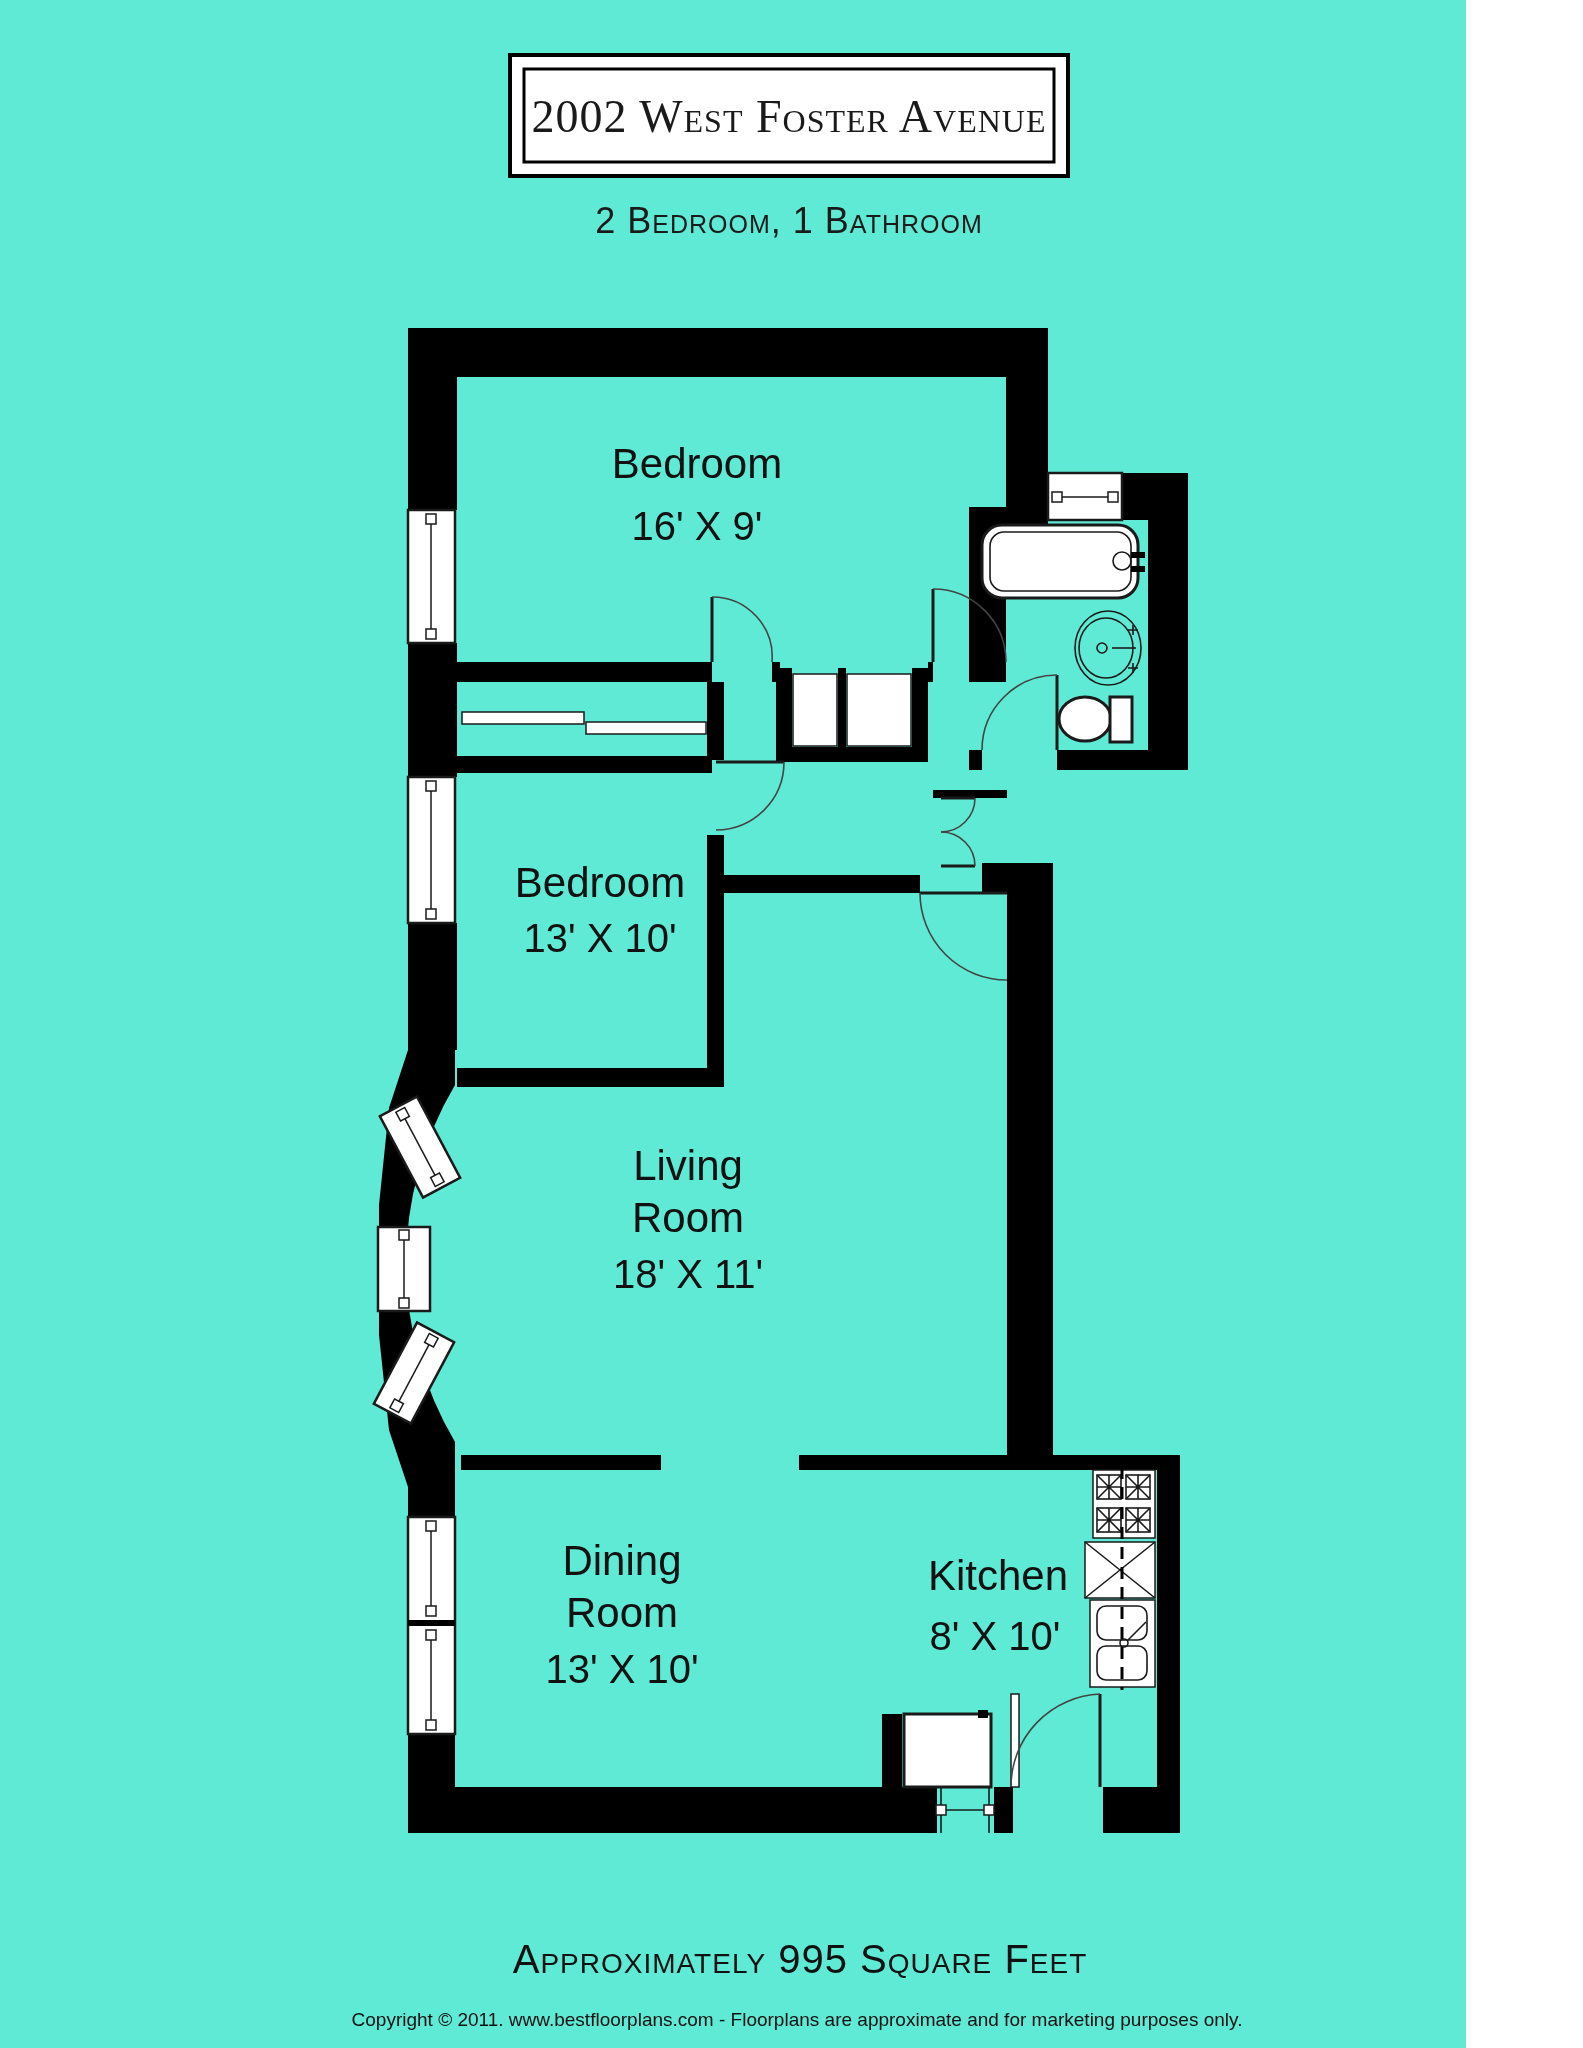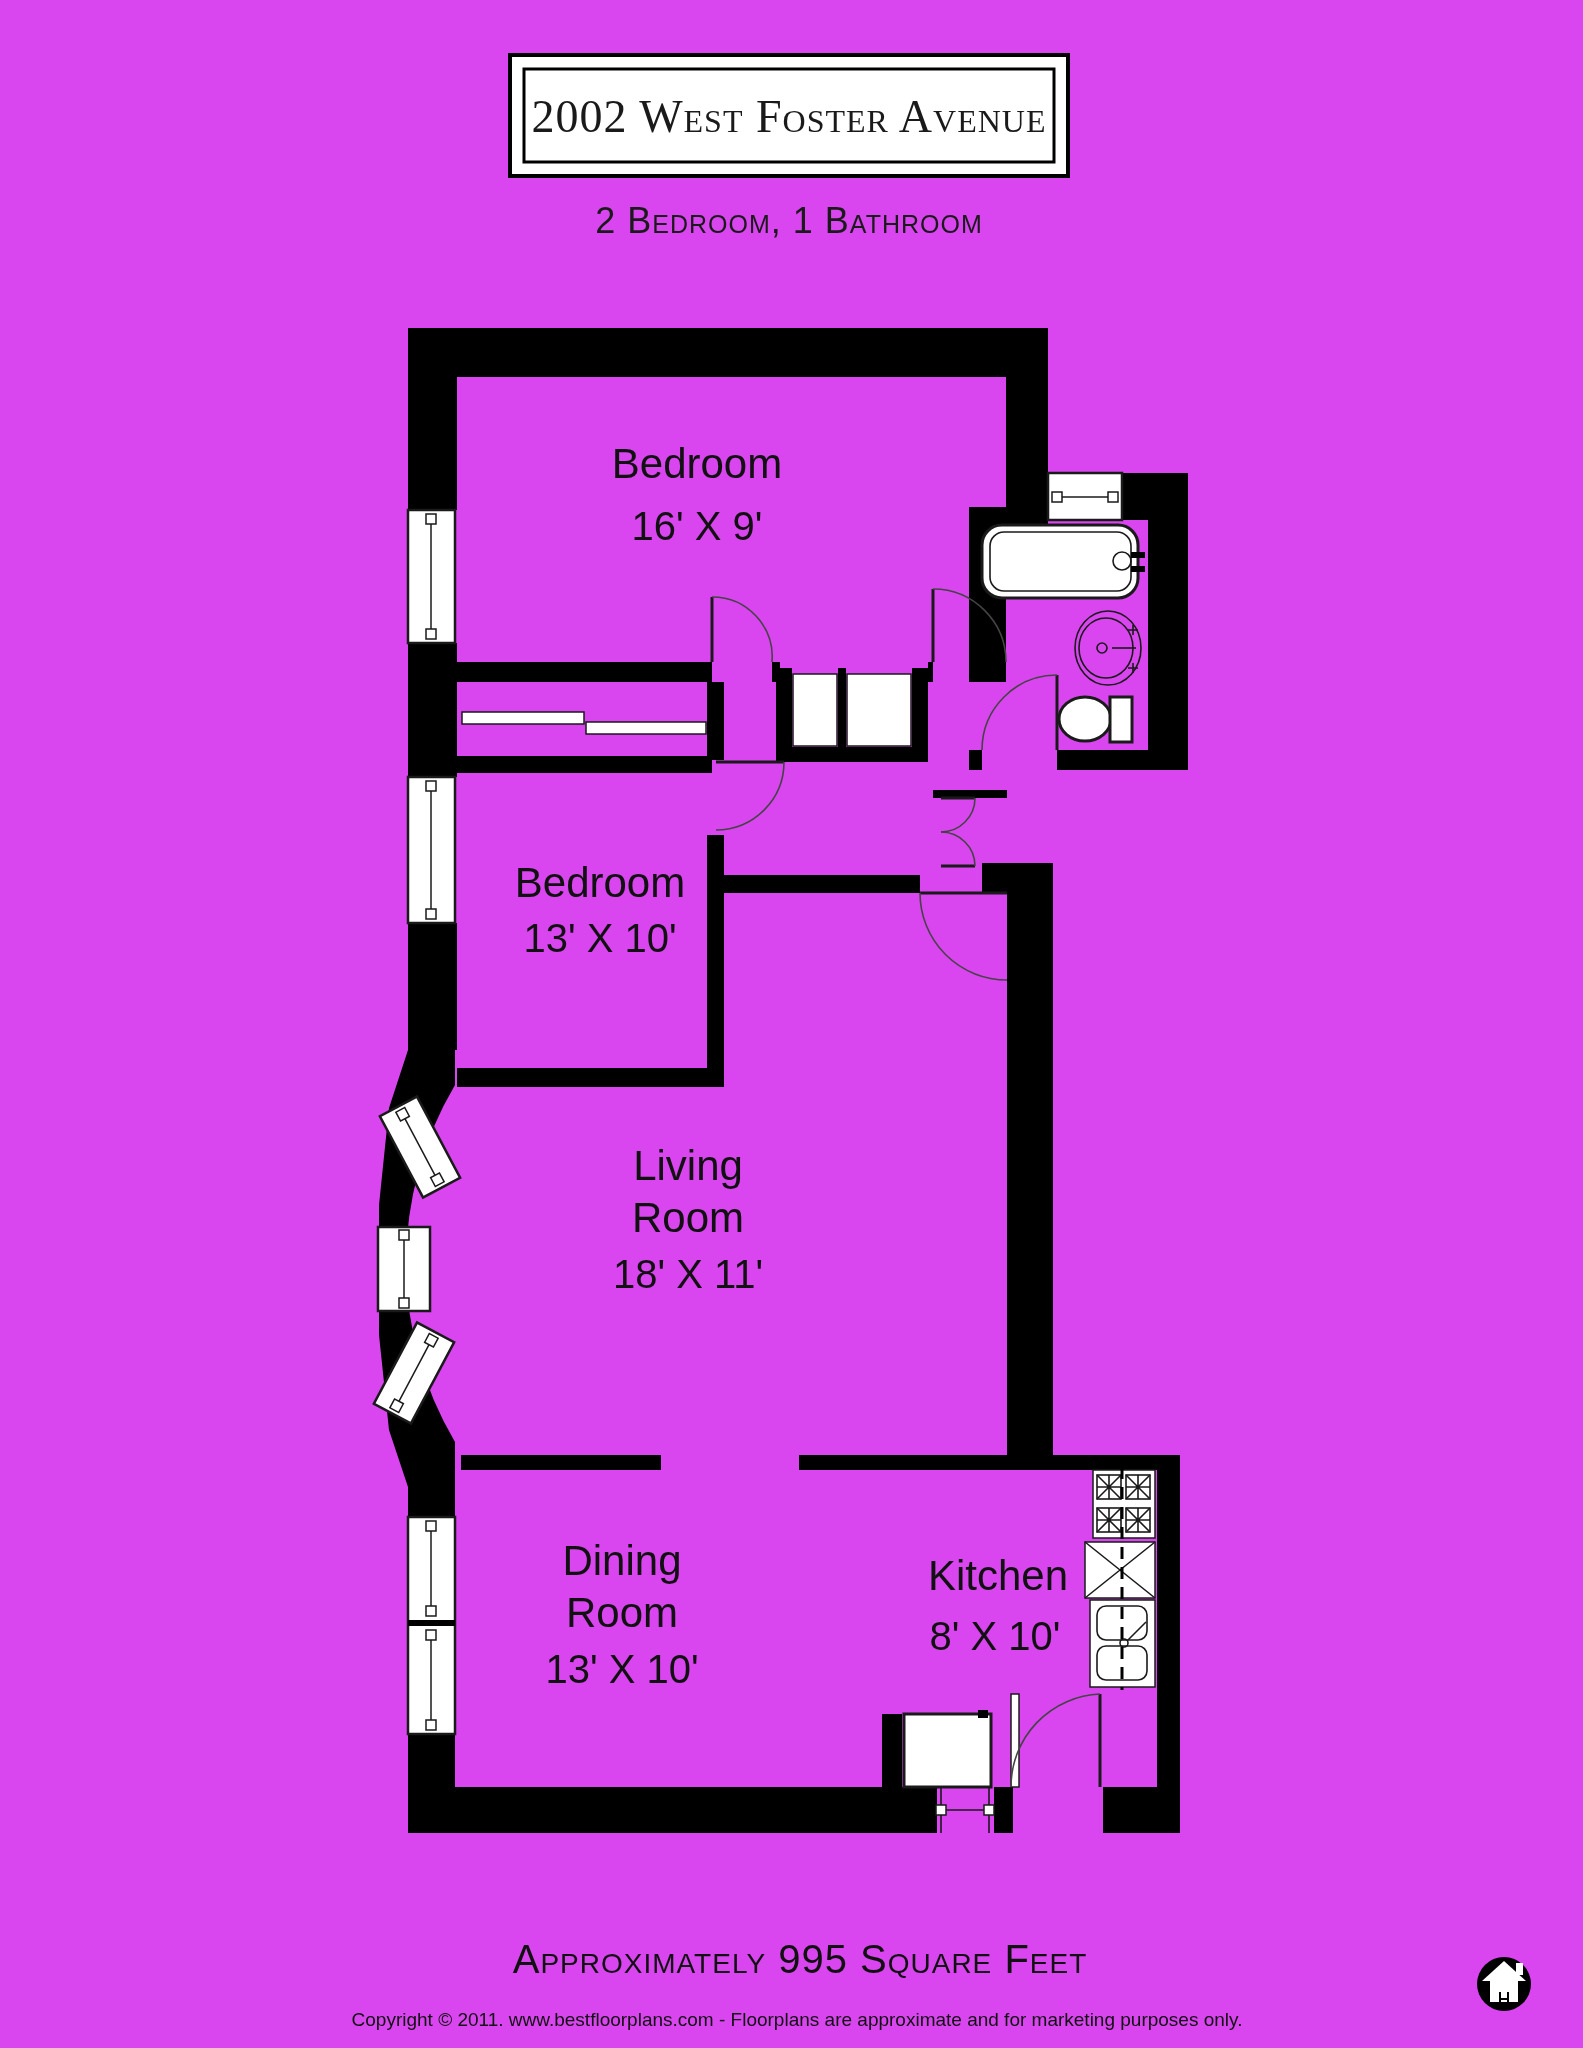--- a/index.html
+++ b/index.html
@@ -1,16 +1,16 @@
 <!DOCTYPE html>
 <html><head>
 <meta charset="utf-8">
 <style>
   html,body{margin:0;padding:0;background:#fff;}
-  #page{position:relative;width:1583px;height:2048px;background:#d946ef;overflow:hidden;
+  #page{position:relative;width:1466px;height:2048px;background:#5eead4;overflow:hidden;
         font-family:"Liberation Sans", sans-serif;}
   svg text{user-select:none;}
   .room-name{font-family:"Liberation Sans",sans-serif;font-size:42px;fill:#111;text-anchor:middle;}
   .room-dims{font-family:"Liberation Sans",sans-serif;font-size:40px;fill:#111;text-anchor:middle;}
   .title-text{font-family:"Liberation Serif","DejaVu Serif",serif;font-size:46px;fill:#1a1a1a;
               text-anchor:middle;font-variant:small-caps;letter-spacing:1px;}
   .subtitle-text{font-family:"Liberation Sans",sans-serif;font-size:36px;fill:#1a1a1a;
               text-anchor:middle;font-variant:small-caps;letter-spacing:1px;}
   .footer-text{font-family:"Liberation Sans",sans-serif;font-size:40px;fill:#111;
               text-anchor:middle;font-variant:small-caps;letter-spacing:1px;}

